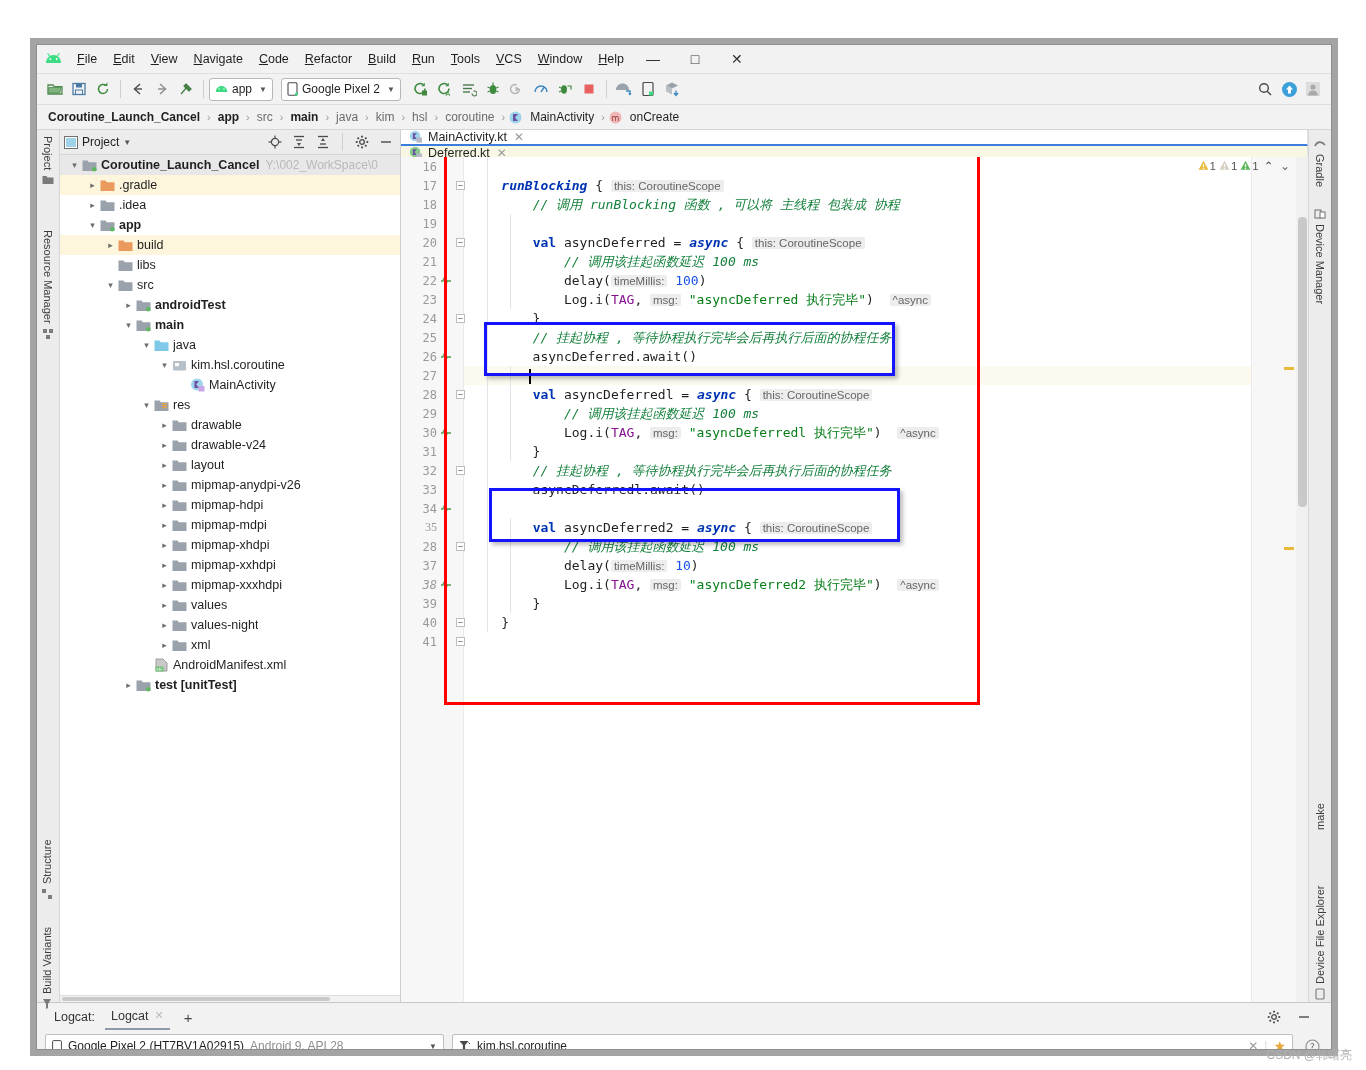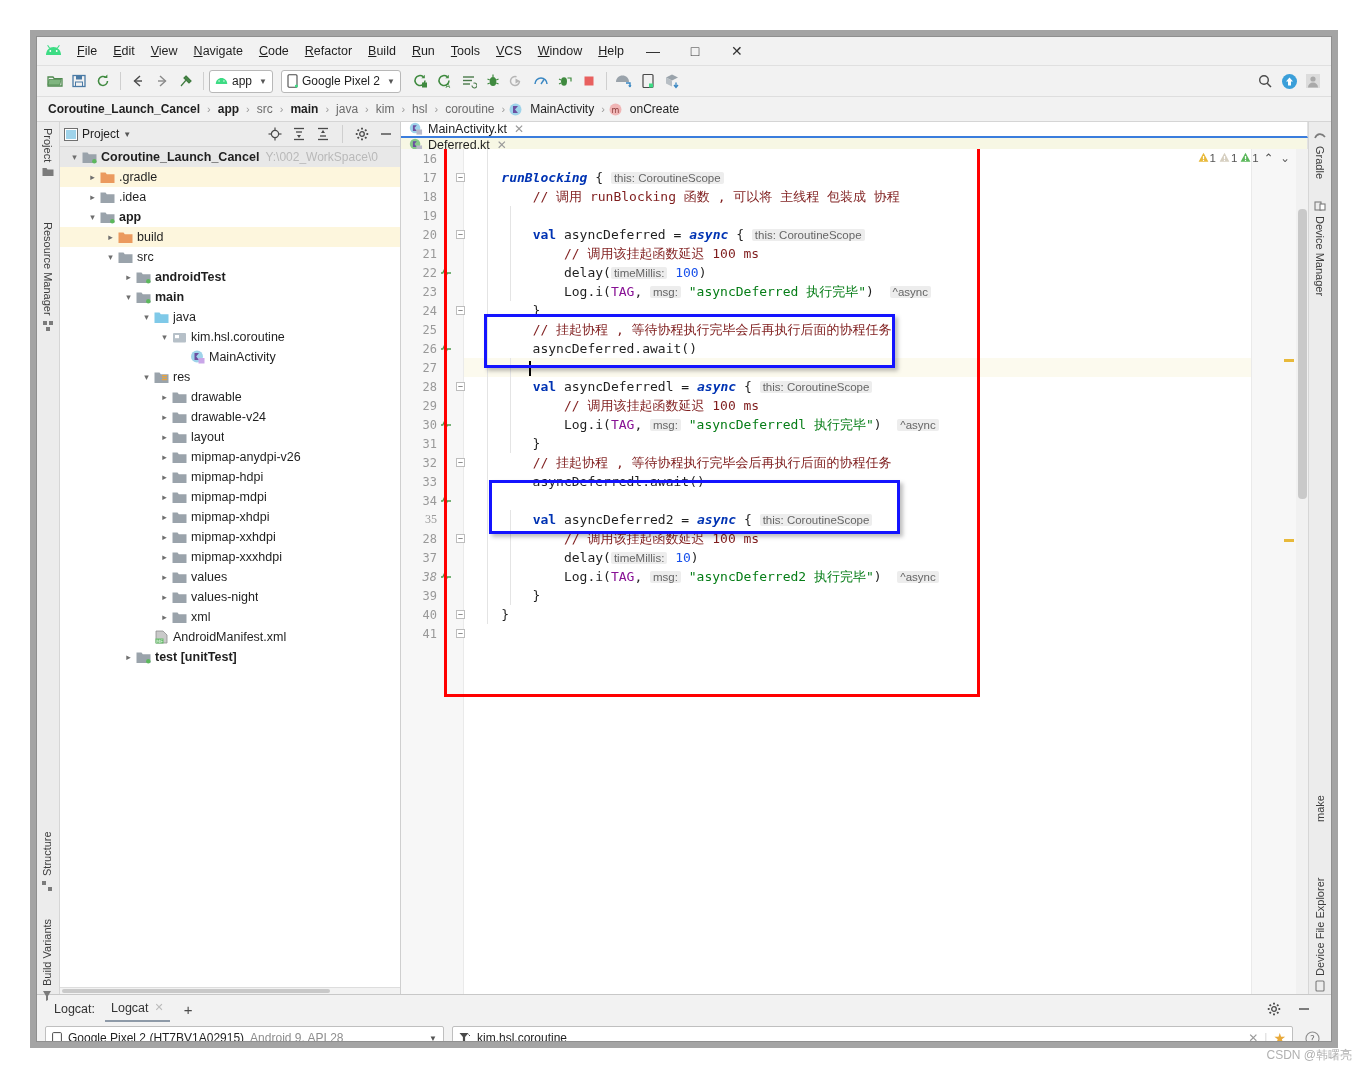--- a/index.html
+++ b/index.html
@@ -7,21 +7,21 @@
     width:1366px;height:1070px;
     background:#ffffff;
     font-family:"Liberation Sans", sans-serif;
     font-size:12px;
     color:#1f1f1f;
     overflow:hidden;
     position:relative;
   }
   
   #frame{
-    position:absolute;left:36px;top:36px;width:1294px;height:1004px;
+    position:absolute;left:36px;top:44px;width:1294px;height:1004px;
     background:#f2f2f2;
     border:1px solid #8f8f8f;
     box-shadow:0 0 0 6px rgba(90,90,90,0.55);
     overflow:hidden;
   }
   .row{display:flex;align-items:center;}
 
   
   #menubar{height:28px;background:#f2f2f2;border-bottom:1px solid #e0e0e0;padding:0 6px;}
   #menubar .logo{width:20px;height:18px;display:flex;align-items:center;justify-content:center;margin-right:6px;}
@@ -88,21 +88,21 @@
   #codewrap{flex:1;display:flex;position:relative;overflow:hidden;background:#fff;}
   #gutter{width:62px;flex:none;background:#f7f7f7;border-right:1px solid #eaeaea;position:relative;}
   .gline{height:19px;display:flex;align-items:center;justify-content:flex-end;padding-right:5px;font-family:"DejaVu Sans Mono",monospace;font-size:12px;color:#999;}
   .gmark{position:absolute;left:38px;width:14px;height:19px;display:flex;align-items:center;justify-content:center;}
   .fold{position:absolute;left:54px;width:10px;height:19px;display:flex;align-items:center;justify-content:center;color:#b0b0b0;font-size:9px;}
   #code{flex:1;position:relative;overflow:hidden;font-family:"DejaVu Sans Mono",monospace;font-size:13px;}
   .cline{height:19px;white-space:pre;line-height:19px;padding-left:6px;}
   .cline.cur{background:#fcfaee;}
   .kw{color:#0033b3;font-weight:bold;}
   .kw-it{color:#0033b3;font-style:italic;font-weight:bold;text-align:right;}
-  .cm{color:#7f1d1d;}
+  .cm{color:#15803d;font-style:italic;}
   .st{color:#067d17;}
   .num{color:#1750eb;}
   .tagc{color:#871094;}
   .hint{background:#ededed;color:#666;border-radius:2px;padding:0 3px;font-family:"Liberation Sans",sans-serif;font-size:11.5px;}
   .lambda{background:#ededed;color:#666;border-radius:2px;padding:0 3px;font-family:"Liberation Sans",sans-serif;font-size:11.5px;}
   .indent-guide{position:absolute;width:1px;background:#e4e4e4;}
   
   .box-red{position:absolute;border:3px solid #ff0000;pointer-events:none;}
   .box-blue{position:absolute;border:3px solid #1414ff;pointer-events:none;box-shadow:3px 3px 4px rgba(0,0,0,0.25);}
   #caret{position:absolute;width:1.5px;background:#000;}
@@ -495,20 +495,29 @@
           <div class="tnode hl" style="padding-left: 44px;">
             <span class="arw">▸</span>
             <span class="ic">
               <svg width="15" height="13" viewBox="0 0 15 13">
                 <path d="M0.5 1.5h5l1.3 1.8H14.5V12H0.5z" fill="#eb9a5e"></path>
               </svg>
             </span>
             <span class="lb">build</span>
           </div>
           <div class="tnode" style="padding-left: 44px;">
+            <span class="arw"></span>
+            <span class="ic">
+              <svg width="15" height="13" viewBox="0 0 15 13">
+                <path d="M0.5 1.5h5l1.3 1.8H14.5V12H0.5z" fill="#9aa3ab"></path>
+              </svg>
+            </span>
+            <span class="lb">libs</span>
+          </div>
+          <div class="tnode" style="padding-left: 44px;">
             <span class="arw">▾</span>
             <span class="ic">
               <svg width="15" height="13" viewBox="0 0 15 13">
                 <path d="M0.5 1.5h5l1.3 1.8H14.5V12H0.5z" fill="#9aa3ab"></path>
               </svg>
             </span>
             <span class="lb">src</span>
           </div>
           <div class="tnode" style="padding-left: 62px;">
             <span class="arw">▸</span>

